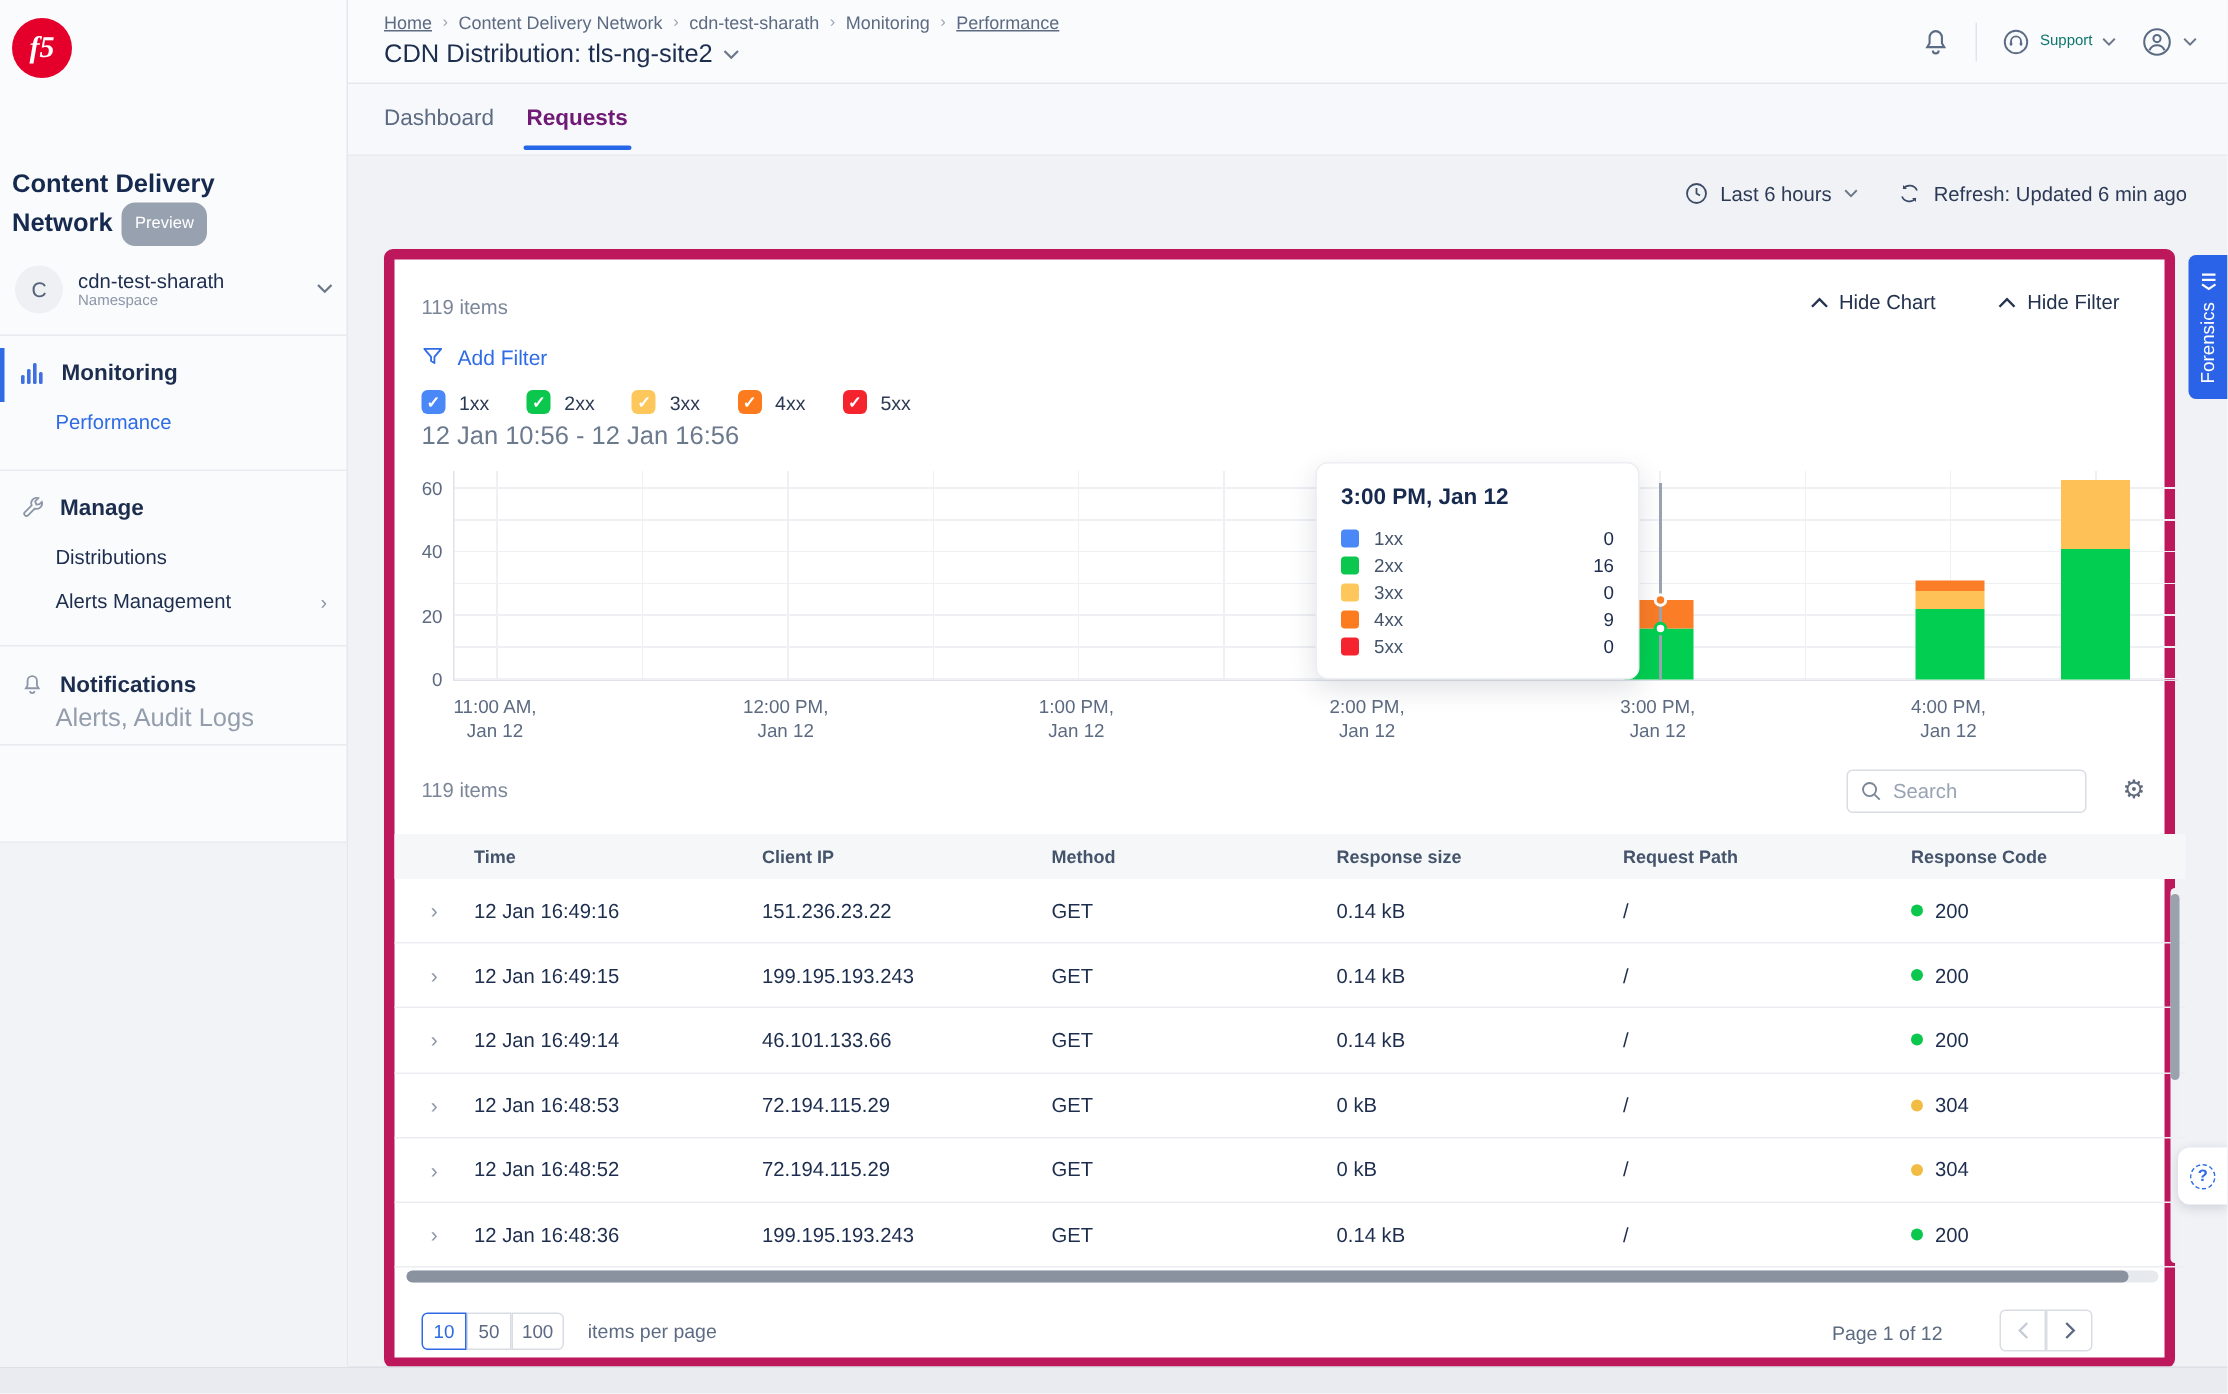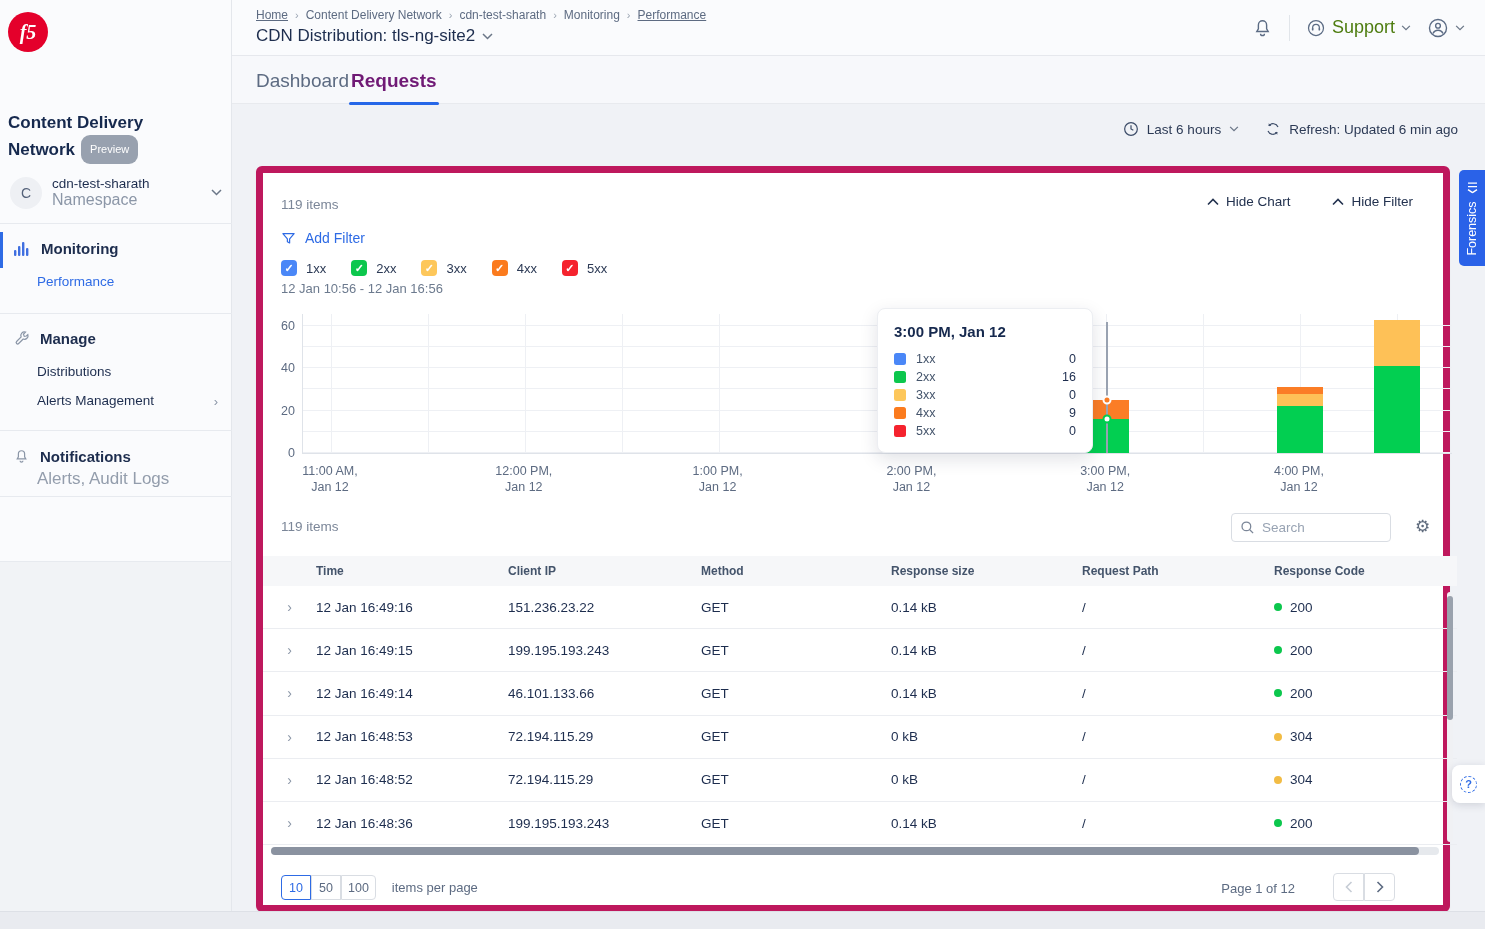--- a/index.html
+++ b/index.html
@@ -12,61 +12,61 @@
   .logo { position:absolute; left:8px; top:12px; width:40px; height:40px; border-radius:50%; background:#e4002b; color:#fff; display:flex; align-items:center; justify-content:center; font-style:italic; font-weight:bold; font-size:20px; font-family:"Liberation Serif", serif; }
   .select-service { position:absolute; left:8px; top:64px; width:209px; height:30px; background:#fff; border:1px solid #dfe3e9; border-radius:4px; display:flex; align-items:center; padding:0 10px; gap:9px; cursor:pointer; }
   .grid-icon { width:13px; height:13px; display:grid; grid-template-columns:repeat(3,1fr); gap:2px; }
   .grid-icon i { width:3px; height:3px; background:#41506b; border-radius:50%; }
   .select-service span { font-size:13px; color:#2c3a55; flex:1; }
   .product { position:absolute; left:8px; top:110px; width:215px; font-size:17px; font-weight:bold; line-height:25px; color:#16294e; }
   .badge { display:inline-block; background:#98a1af; color:#fff; font-size:11px; font-weight:normal; border-radius:9px; padding:2px 9px; vertical-align:2px; margin-left:6px; }
   .ns-row { position:absolute; left:0; top:162px; width:232px; height:62px; display:flex; align-items:center; padding:0 10px; gap:10px; border-bottom:1px solid #e7eaef; cursor:pointer; }
   .avatar-c { width:32px; height:32px; border-radius:50%; background:#eef0f4; color:#55627a; font-size:14px; display:flex; align-items:center; justify-content:center; }
   .ns-name { font-size:13.5px; color:#1d2d4e; }
-  .ns-type { font-size:16px; color:#8b96a7; margin-top:0; }
+  .ns-type { font-size:10px; color:#8b96a7; margin-top:0; }
   .nav-block { position:absolute; left:0; width:232px; }
   .nav-head { display:flex; align-items:center; gap:10px; padding:10px 0 10px 13px; font-size:15px; font-weight:bold; color:#1d2d4e; cursor:pointer; }
   .nav-sub { padding:7px 0 7px 37px; font-size:13.5px; color:#1d2d4e; cursor:pointer; position:relative; }
   .nav-sub.link { color:#2e6be5; }
   .sub-label { font-size:17px; color:#939dac; padding-left:37px; margin-top:-6px; padding-bottom:10px; }
   .active-bar { position:absolute; left:0; top:2px; width:3px; height:36px; background:#2e6be5; }
   .divider { position:absolute; left:0; width:232px; border-top:1px solid #e7eaef; }
   .chev-r { position:absolute; right:14px; top:8px; color:#8b96a7; font-size:13px; }
 
   
   .topbar { position:absolute; left:232px; top:0; width:1253px; height:56px; background:#fafbfd; border-bottom:1px solid #e6e8ed; z-index:4; }
   .breadcrumb { position:absolute; left:24px; top:8px; font-size:12px; color:#5d6b82; display:flex; gap:7px; align-items:center; }
   .crumb { cursor:pointer; }
   .crumb.u { text-decoration:underline; }
   .crumb-sep { color:#9aa4b2; font-size:11px; }
   .page-title { position:absolute; left:24px; top:26px; font-size:17px; color:#1d2d4e; display:flex; align-items:center; gap:7px; cursor:pointer; }
   .tb-right { position:absolute; right:20px; top:0; height:55px; display:flex; align-items:center; gap:16px; }
   .tb-div { width:1px; height:26px; background:#e1e5ea; }
-  .icon-btn { background:none; border:none; cursor:pointer; display:flex; align-items:center; gap:6px; color:#4d7c0f; font-size:18px; }
+  .icon-btn { background:none; border:none; cursor:pointer; display:flex; align-items:center; gap:6px; color:#0f766e; font-size:10px; }
 
   
   .content { position:absolute; left:232px; top:56px; width:1253px; height:855px; background:#f0f2f6; }
   .tabs-strip { position:absolute; left:0; top:0; width:1253px; height:48px; background:#f7f8fb; border-bottom:1px solid #e8eaee; }
-  .tab { position:absolute; top:14px; font-size:19px; color:#5d6b82; cursor:pointer; }
+  .tab { position:absolute; top:14px; font-size:15px; color:#5d6b82; cursor:pointer; }
   .tab.active { color:#701a75; font-weight:bold; }
   .tab.active::after { content:""; position:absolute; left:-2px; right:-2px; bottom:-13px; height:3px; background:#2667e8; border-radius:2px; }
   .toolbar { position:absolute; right:27px; top:65px; display:flex; align-items:center; gap:26px; font-size:13.5px; color:#2c3a55; }
   .toolbar .item { display:flex; align-items:center; gap:8px; cursor:pointer; }
 
   
   .card { position:absolute; left:24px; top:110px; width:1194px; height:746px; background:#fff; border:7px solid #be185d; border-radius:6px; box-shadow:0 1px 2px rgba(20,30,60,.04); }
   .items-count { position:absolute; left:18px; top:24px; font-size:13.5px; color:#7b8698; }
   .hide-links { position:absolute; right:30px; top:21px; display:flex; gap:42px; }
   .hide-link { display:flex; align-items:center; gap:7px; font-size:13.5px; color:#23324f; cursor:pointer; }
-  .add-filter { position:absolute; left:18px; top:57px; display:flex; align-items:flex-end; gap:9px; color:#2e6be5; font-size:14px; cursor:pointer; }
+  .add-filter { position:absolute; left:18px; top:57px; display:flex; align-items:flex-start; gap:9px; color:#2e6be5; font-size:14px; cursor:pointer; }
   .filter-row { position:absolute; left:18px; top:87px; display:flex; gap:25px; }
   .chip { display:flex; align-items:center; gap:9px; cursor:pointer; }
   .cbx { width:16px; height:16px; border-radius:4px; color:#fff; font-size:11px; font-weight:bold; display:flex; align-items:center; justify-content:center; }
   .chip span.lbl { font-size:13px; color:#2c3a55; }
-  .date-range { position:absolute; left:18px; top:108px; font-size:13px; color:#6c7a8e; }
+  .date-range { position:absolute; left:18px; top:108px; font-size:17px; color:#6c7a8e; }
 
   
   .plot { position:absolute; left:39px; top:141px; width:1150px; height:140px; border-left:1px solid #dfe3e9; border-bottom:1px solid #dfe3e9;
     background-image:
       repeating-linear-gradient(to top, #eef0f4 0 1px, transparent 1px 21.17px),
       repeating-linear-gradient(to right, transparent 0 28px, #eef0f4 28px 29px, transparent 29px 96.9px);
   }
   .ytick { position:absolute; width:30px; text-align:right; font-size:12.5px; color:#5d6b82; left:2px; }
   .xtick { position:absolute; top:290px; font-size:12.5px; color:#5d6b82; text-align:center; transform:translateX(-50%); line-height:16px; }
   .bar { position:absolute; bottom:0; width:46px; }

